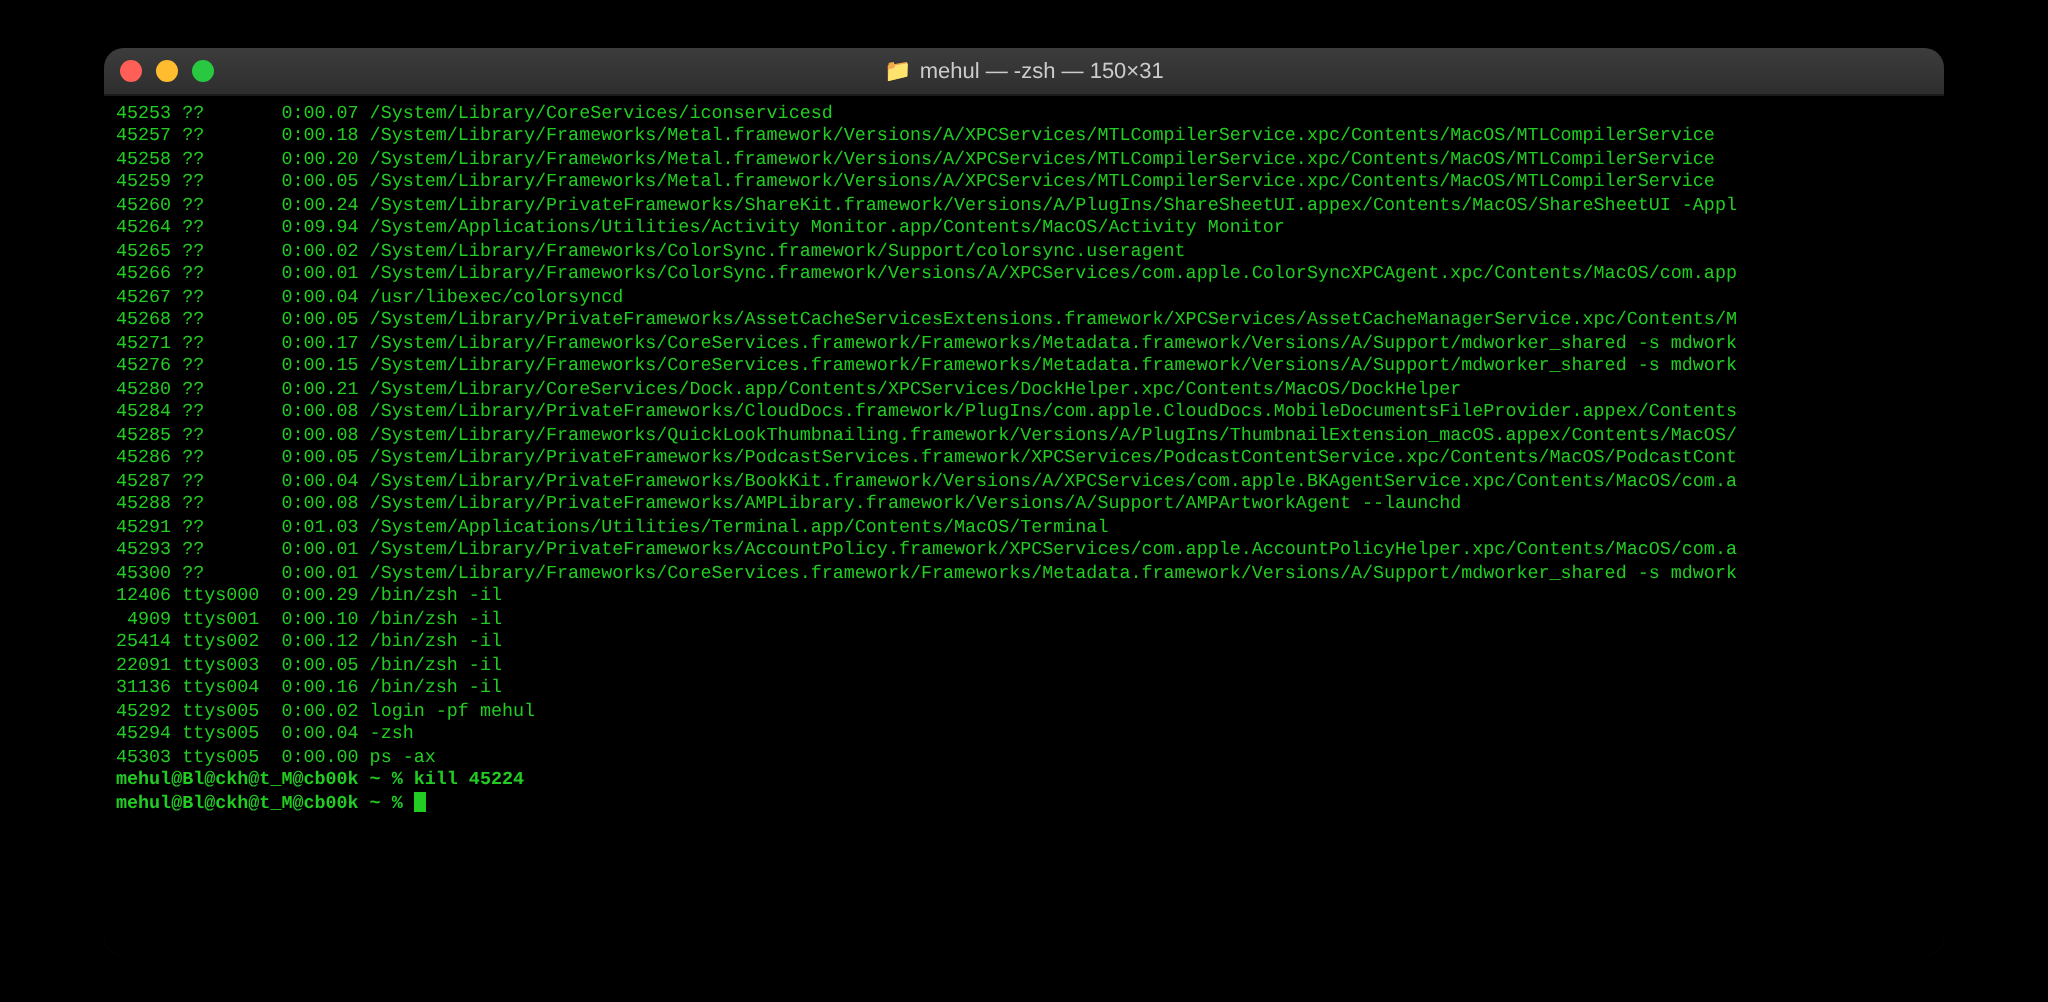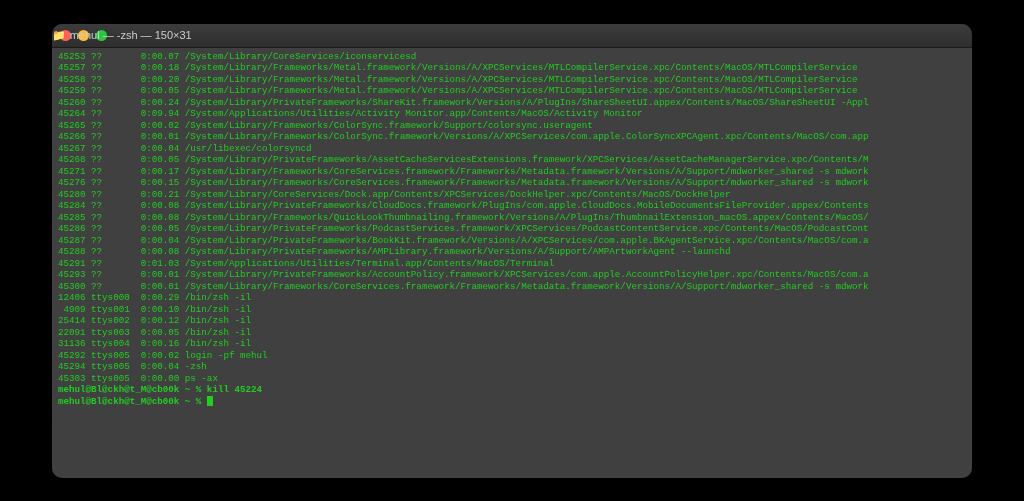--- a/index.html
+++ b/index.html
@@ -38,32 +38,32 @@
       width: 11px;
       height: 11px;
       border-radius: 50%;
     }
     .red    { background: #ff5f57; }
     .yellow { background: #febc2e; }
     .green  { background: #28c840; }
     .title {
       position: absolute;
       left: 0; right: 0;
-      text-align: left;
+      text-align: center;
       color: #ccc;
       font-size: 11px;
       font-family: -apple-system, "Helvetica Neue", sans-serif;
       pointer-events: none;
     }
     .title .icon {
       color: #5aa7ff;
       margin-right: 4px;
     }
     .terminal {
-      background: #404040;
+      background: #000000;
       color: #22cc22;
       font-size: 9.2px;
       line-height: 1.25;
       padding: 3px 6px 6px 6px;
       white-space: pre;
       overflow: hidden;
       height: 430px;
     }
     .line { white-space: pre; overflow: hidden; text-overflow: clip; }
     .prompt-line { white-space: pre; font-weight: bold; }

